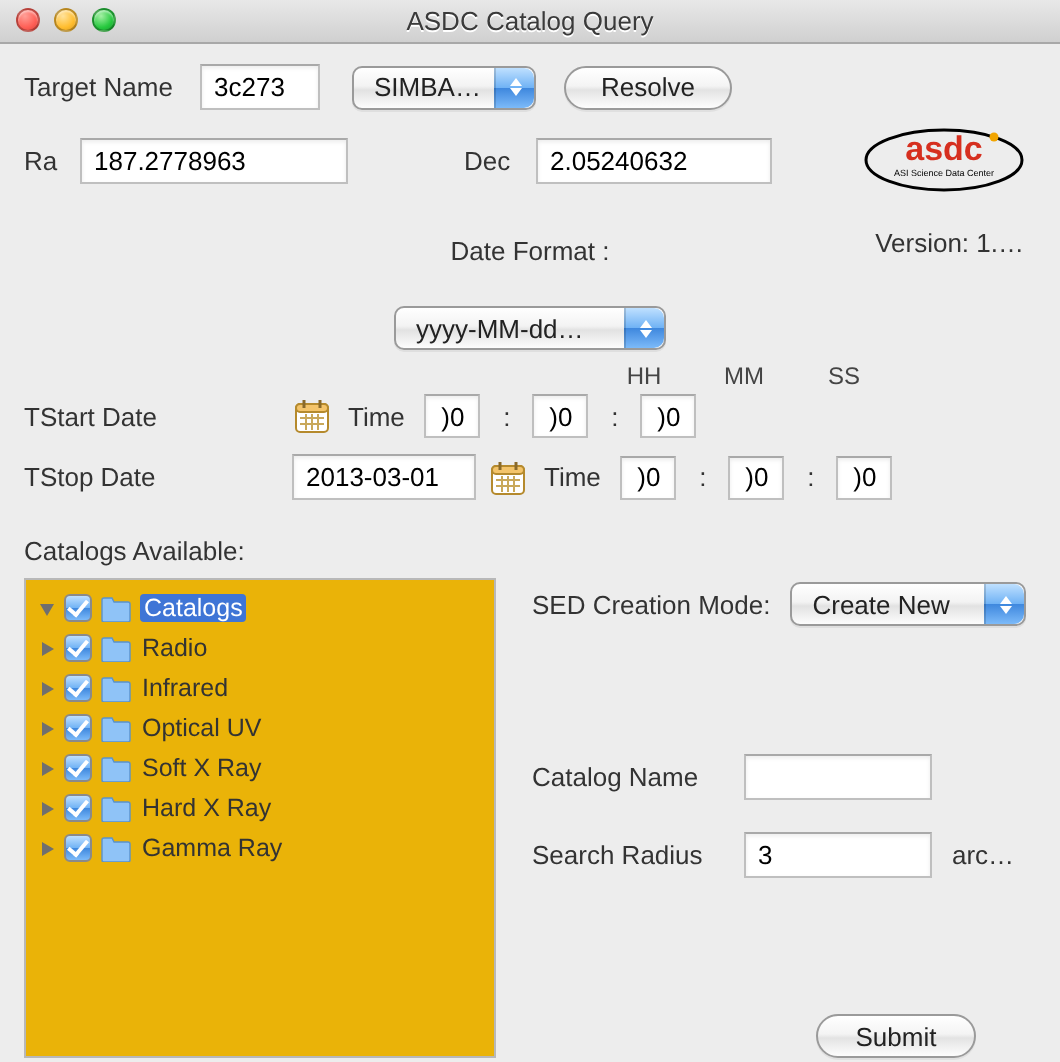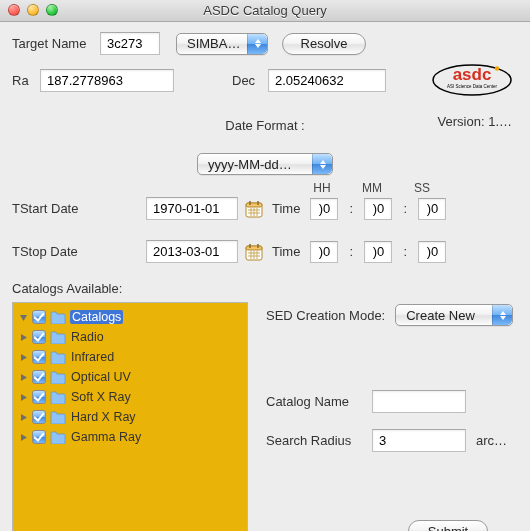--- a/index.html
+++ b/index.html
@@ -253,24 +253,23 @@
 
   <div class="row" style="gap:0; margin:0 0 2px 0;">
     <span class="sp" style="width:296px;"></span>
     <div class="time-hdr">HH</div>
     <span class="sp" style="width:22px;"></span>
     <div class="time-hdr">MM</div>
     <span class="sp" style="width:22px;"></span>
     <div class="time-hdr">SS</div>
   </div>
 
-  <div class="row" style="gap:6px; margin-bottom:20px;">
+  <div class="row" style="gap:6px; margin-bottom:8px;">
     <label class="fld" style="width:86px;">TStart Date</label>
     <span class="sp" style="width:36px;"></span>
-    <input class="text" style="width: 92px;" value="1970-01-01">
     <span class="cal-icon">
       <svg width="18" height="18" viewBox="0 0 18 18">
         <rect x="1" y="3" width="16" height="14" rx="2" fill="#fff" stroke="#b58a2d"></rect>
         <rect x="1" y="3" width="16" height="4" rx="2" fill="#f4c46a" stroke="#b58a2d"></rect>
         <line x1="5" y1="1" x2="5" y2="5" stroke="#8a6a2a" stroke-width="1.5"></line>
         <line x1="13" y1="1" x2="13" y2="5" stroke="#8a6a2a" stroke-width="1.5"></line>
         <g stroke="#c9a85a">
             <line x1="3" y1="10" x2="15" y2="10"></line>
             <line x1="3" y1="13" x2="15" y2="13"></line>
             <line x1="6" y1="8" x2="6" y2="16"></line>

